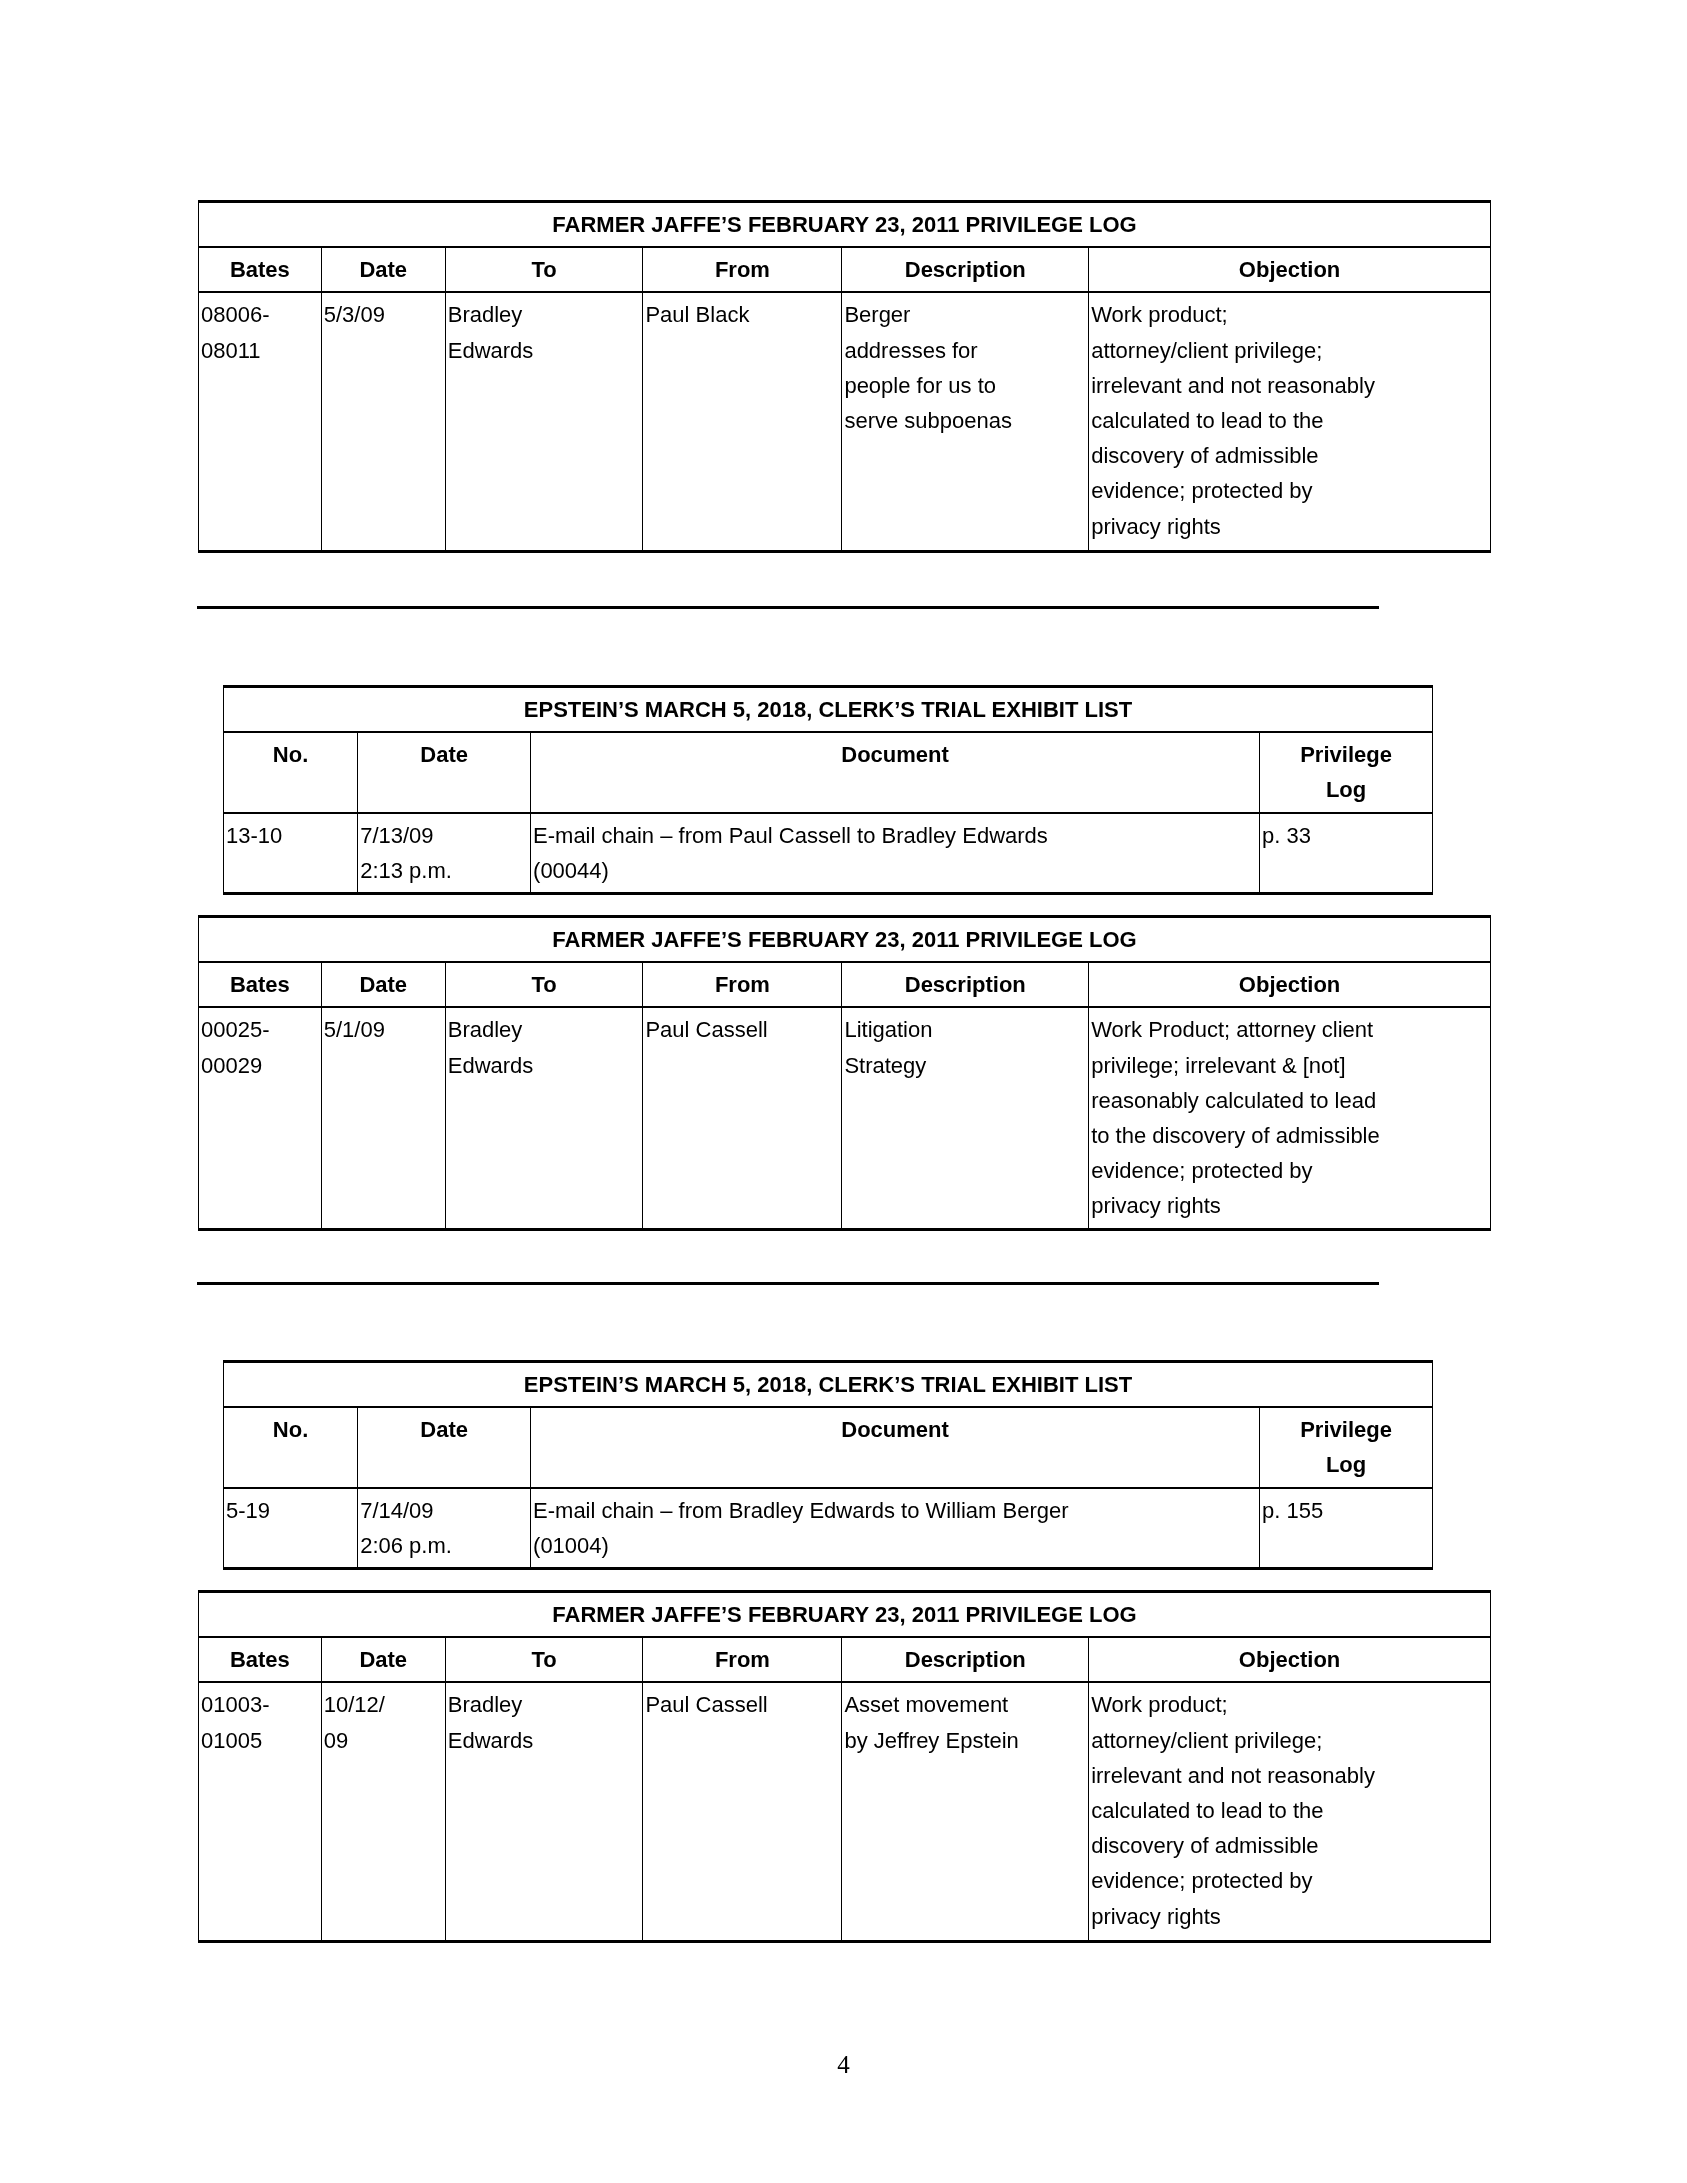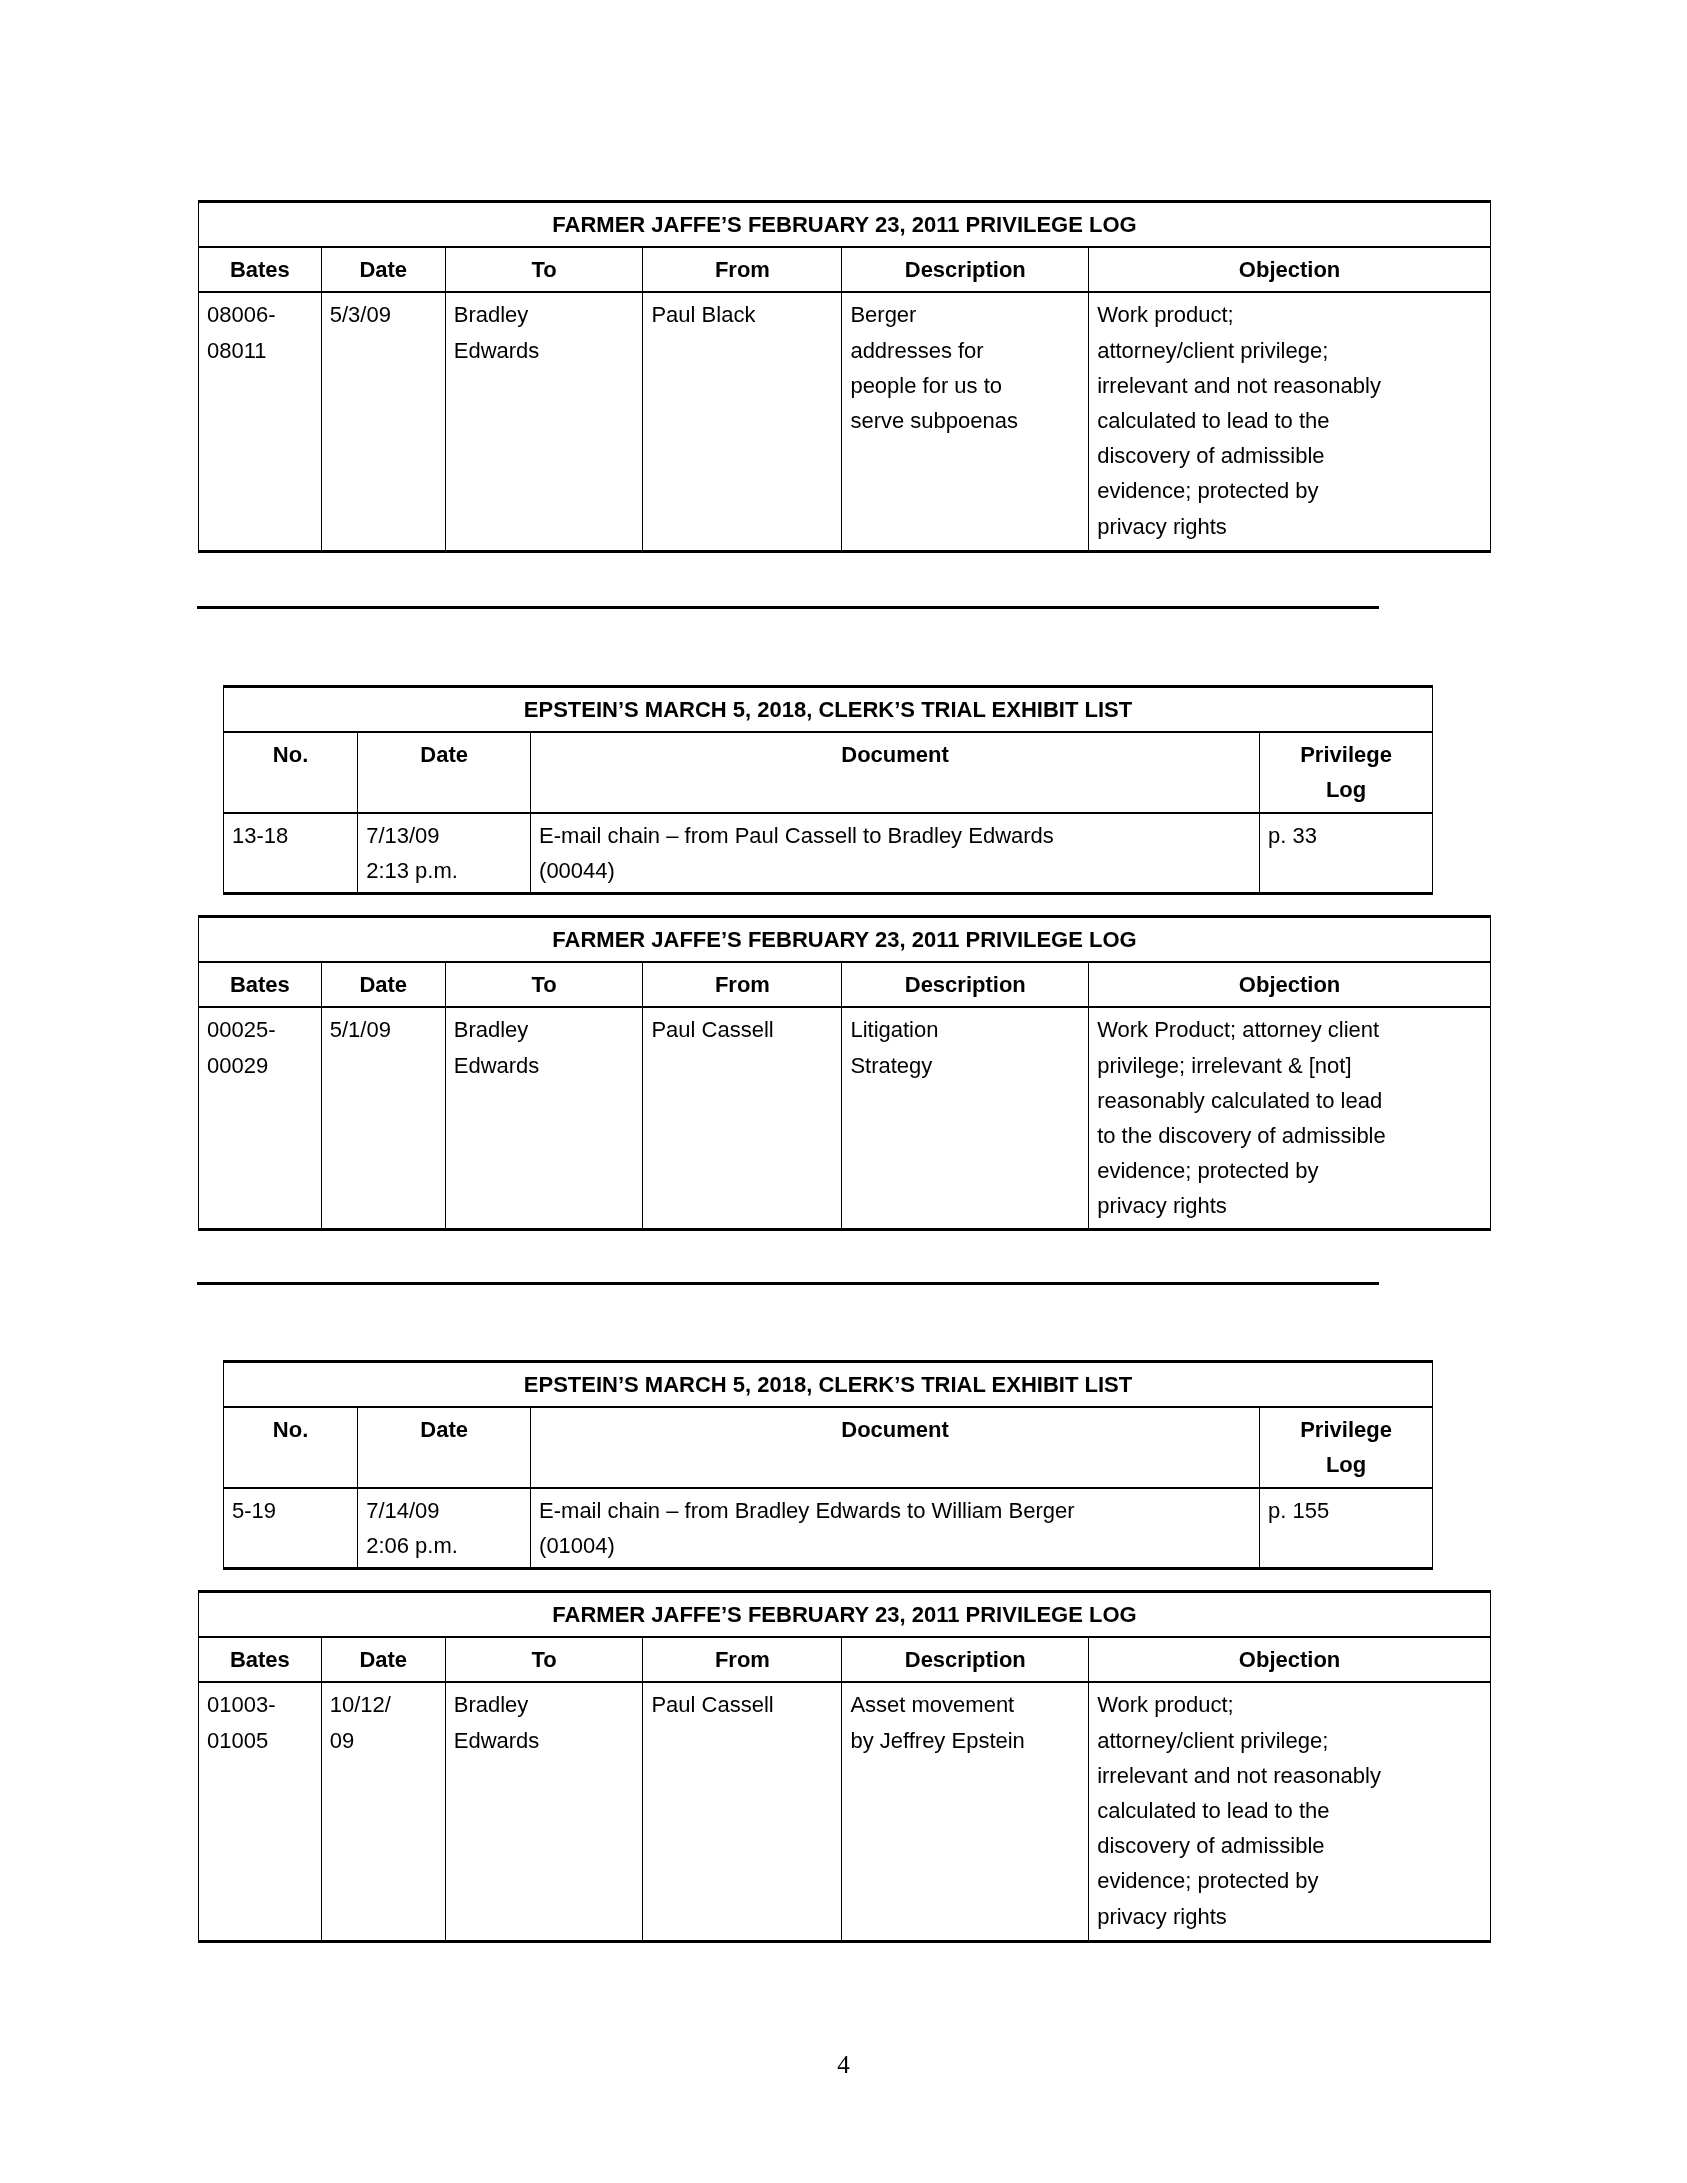--- a/index.html
+++ b/index.html
@@ -15,21 +15,21 @@
     border-collapse:collapse;
     table-layout:fixed;
     width:100%;
     font-size:22px;
     line-height:1.6;
     color:#000;
   }
   .tbl td, .tbl th {
     border:1.3px solid #000;
     vertical-align:top;
-    padding:4px 8px;
+    padding:4px 2px;
     white-space:pre-line;
     overflow:hidden;
     font-weight:normal;
     text-align:left;
   }
   .tbl tr.title td {
     border-top:3.3px solid #000;
     border-bottom:2.6px solid #000;
     text-align:center;
     font-weight:bold;
@@ -132,21 +132,21 @@
       <td colspan="4">EPSTEIN’S MARCH 5, 2018, CLERK’S TRIAL EXHIBIT LIST</td>
     </tr>
     <tr class="head ex-head">
       <th>No.</th>
       <th>Date</th>
       <th>Document</th>
       <th>Privilege
 Log</th>
     </tr>
     <tr class="data ex-data">
-      <td class="center">13-18</td>
+      <td class="center">13-10</td>
       <td class="center">7/13/09
 2:13 p.m.</td>
       <td>E-mail chain – from Paul Cassell to Bradley Edwards
 (00044)</td>
       <td class="center">p. 33</td>
     </tr>
   </tbody>
     </table>
 </div>
 

